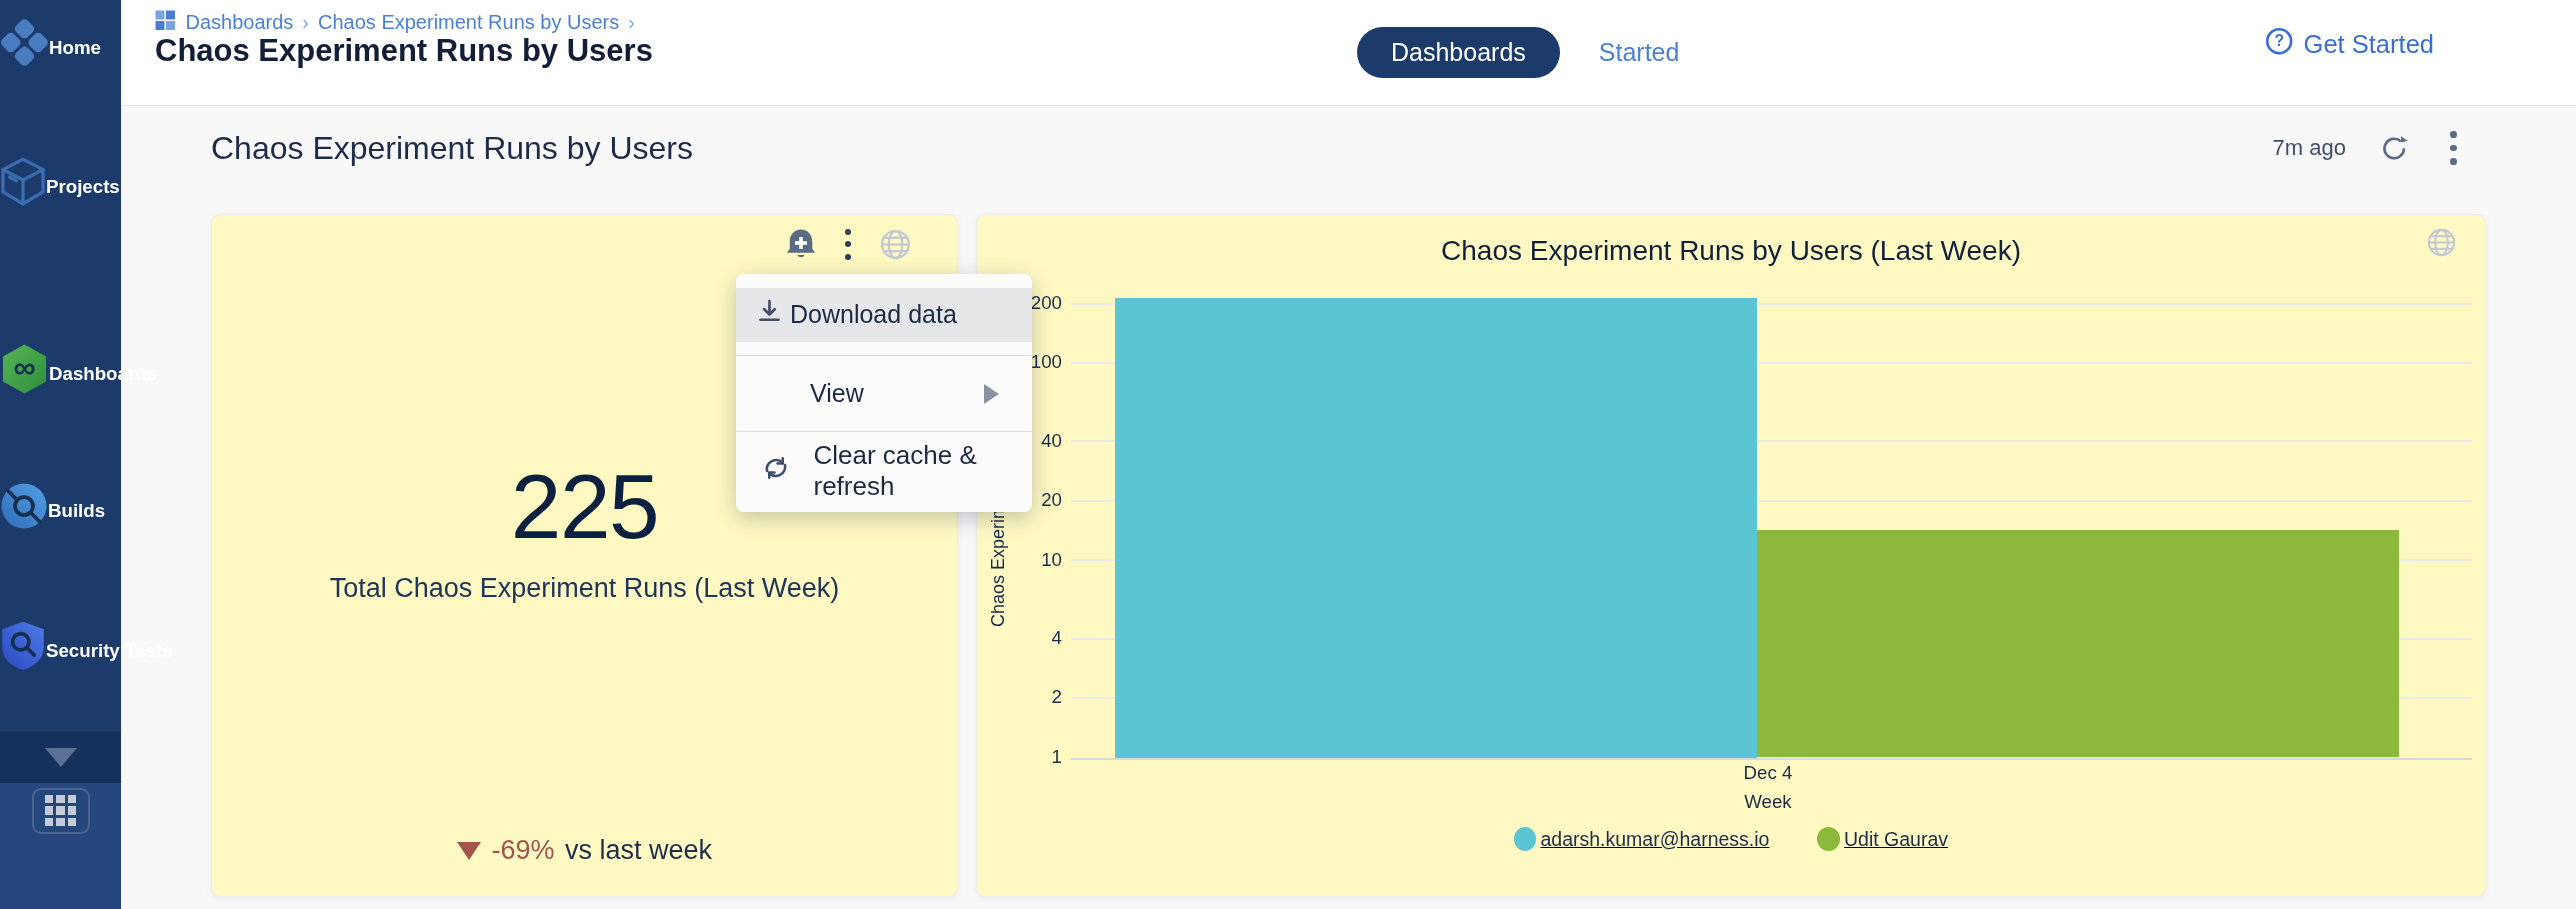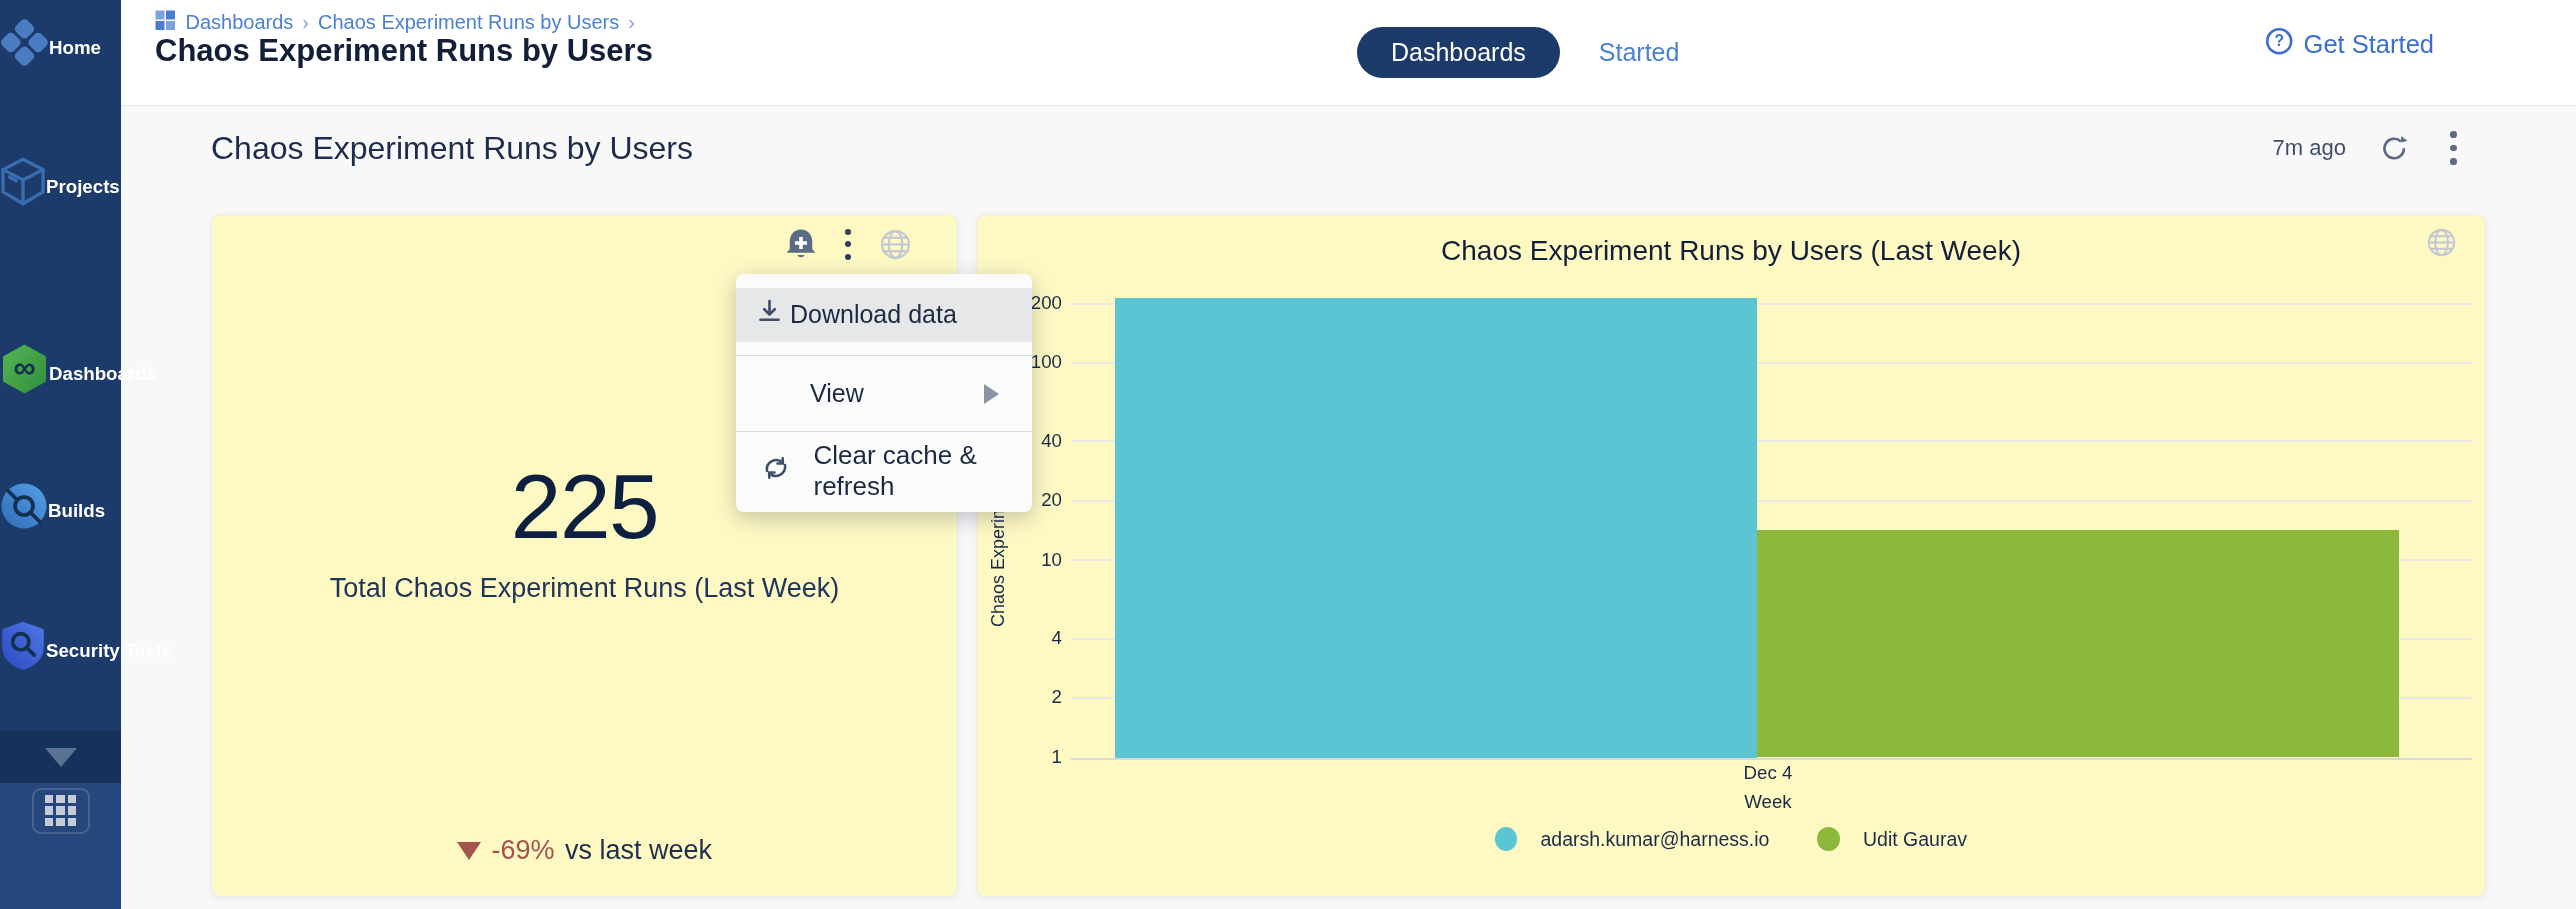--- a/index.html
+++ b/index.html
@@ -66,21 +66,21 @@
   .card-globe { position:absolute; top:12px; right:28.4px; }
   .plot { position:absolute; left:0; top:0; width:100%; height:100%; }
   .gridline { position:absolute; left:94px; width:1401px; height:1.5px; background:#e9e9e9; }
   .tick-lbl { position:absolute; left:0; width:85px; text-align:right; font-size:18.7px; color:#1a2a49; }
   .axis-line { position:absolute; left:94px; top:543px; width:1401px; height:1.5px; background:#d9d9d9; }
   .bar { position:absolute; cursor:pointer; }
   .ylab-wrap { position:absolute; left:4.5px; top:88px; height:454px; width:33px; display:flex; align-items:center; justify-content:center; z-index:1; }
   .ylab-wrap span { writing-mode:vertical-rl; transform:rotate(180deg); font-size:18px; color:#16294a; white-space:nowrap; }
   .xlab { position:absolute; left:716px; width:150px; text-align:center; font-size:18.7px; color:#1b2b4a; }
   .legend { position:absolute; top:612px; left:0; width:100%; display:flex; justify-content:center; align-items:center; gap:48px; }
-  .legend-item { display:flex; align-items:center; gap:23px; cursor:pointer; }
+  .legend-item { display:flex; align-items:center; gap:4px; cursor:pointer;text-decoration:underline; }
   .legend-dot { width:22.5px; height:24px; border-radius:50%; }
   .legend-lbl { font-size:19.5px; color:#1b2b4a; }
 </style>
 </head>
 <body>
 
 <div class="screen">
 
   <nav class="sidebar">
     <div class="side-item" style="top:18px">

